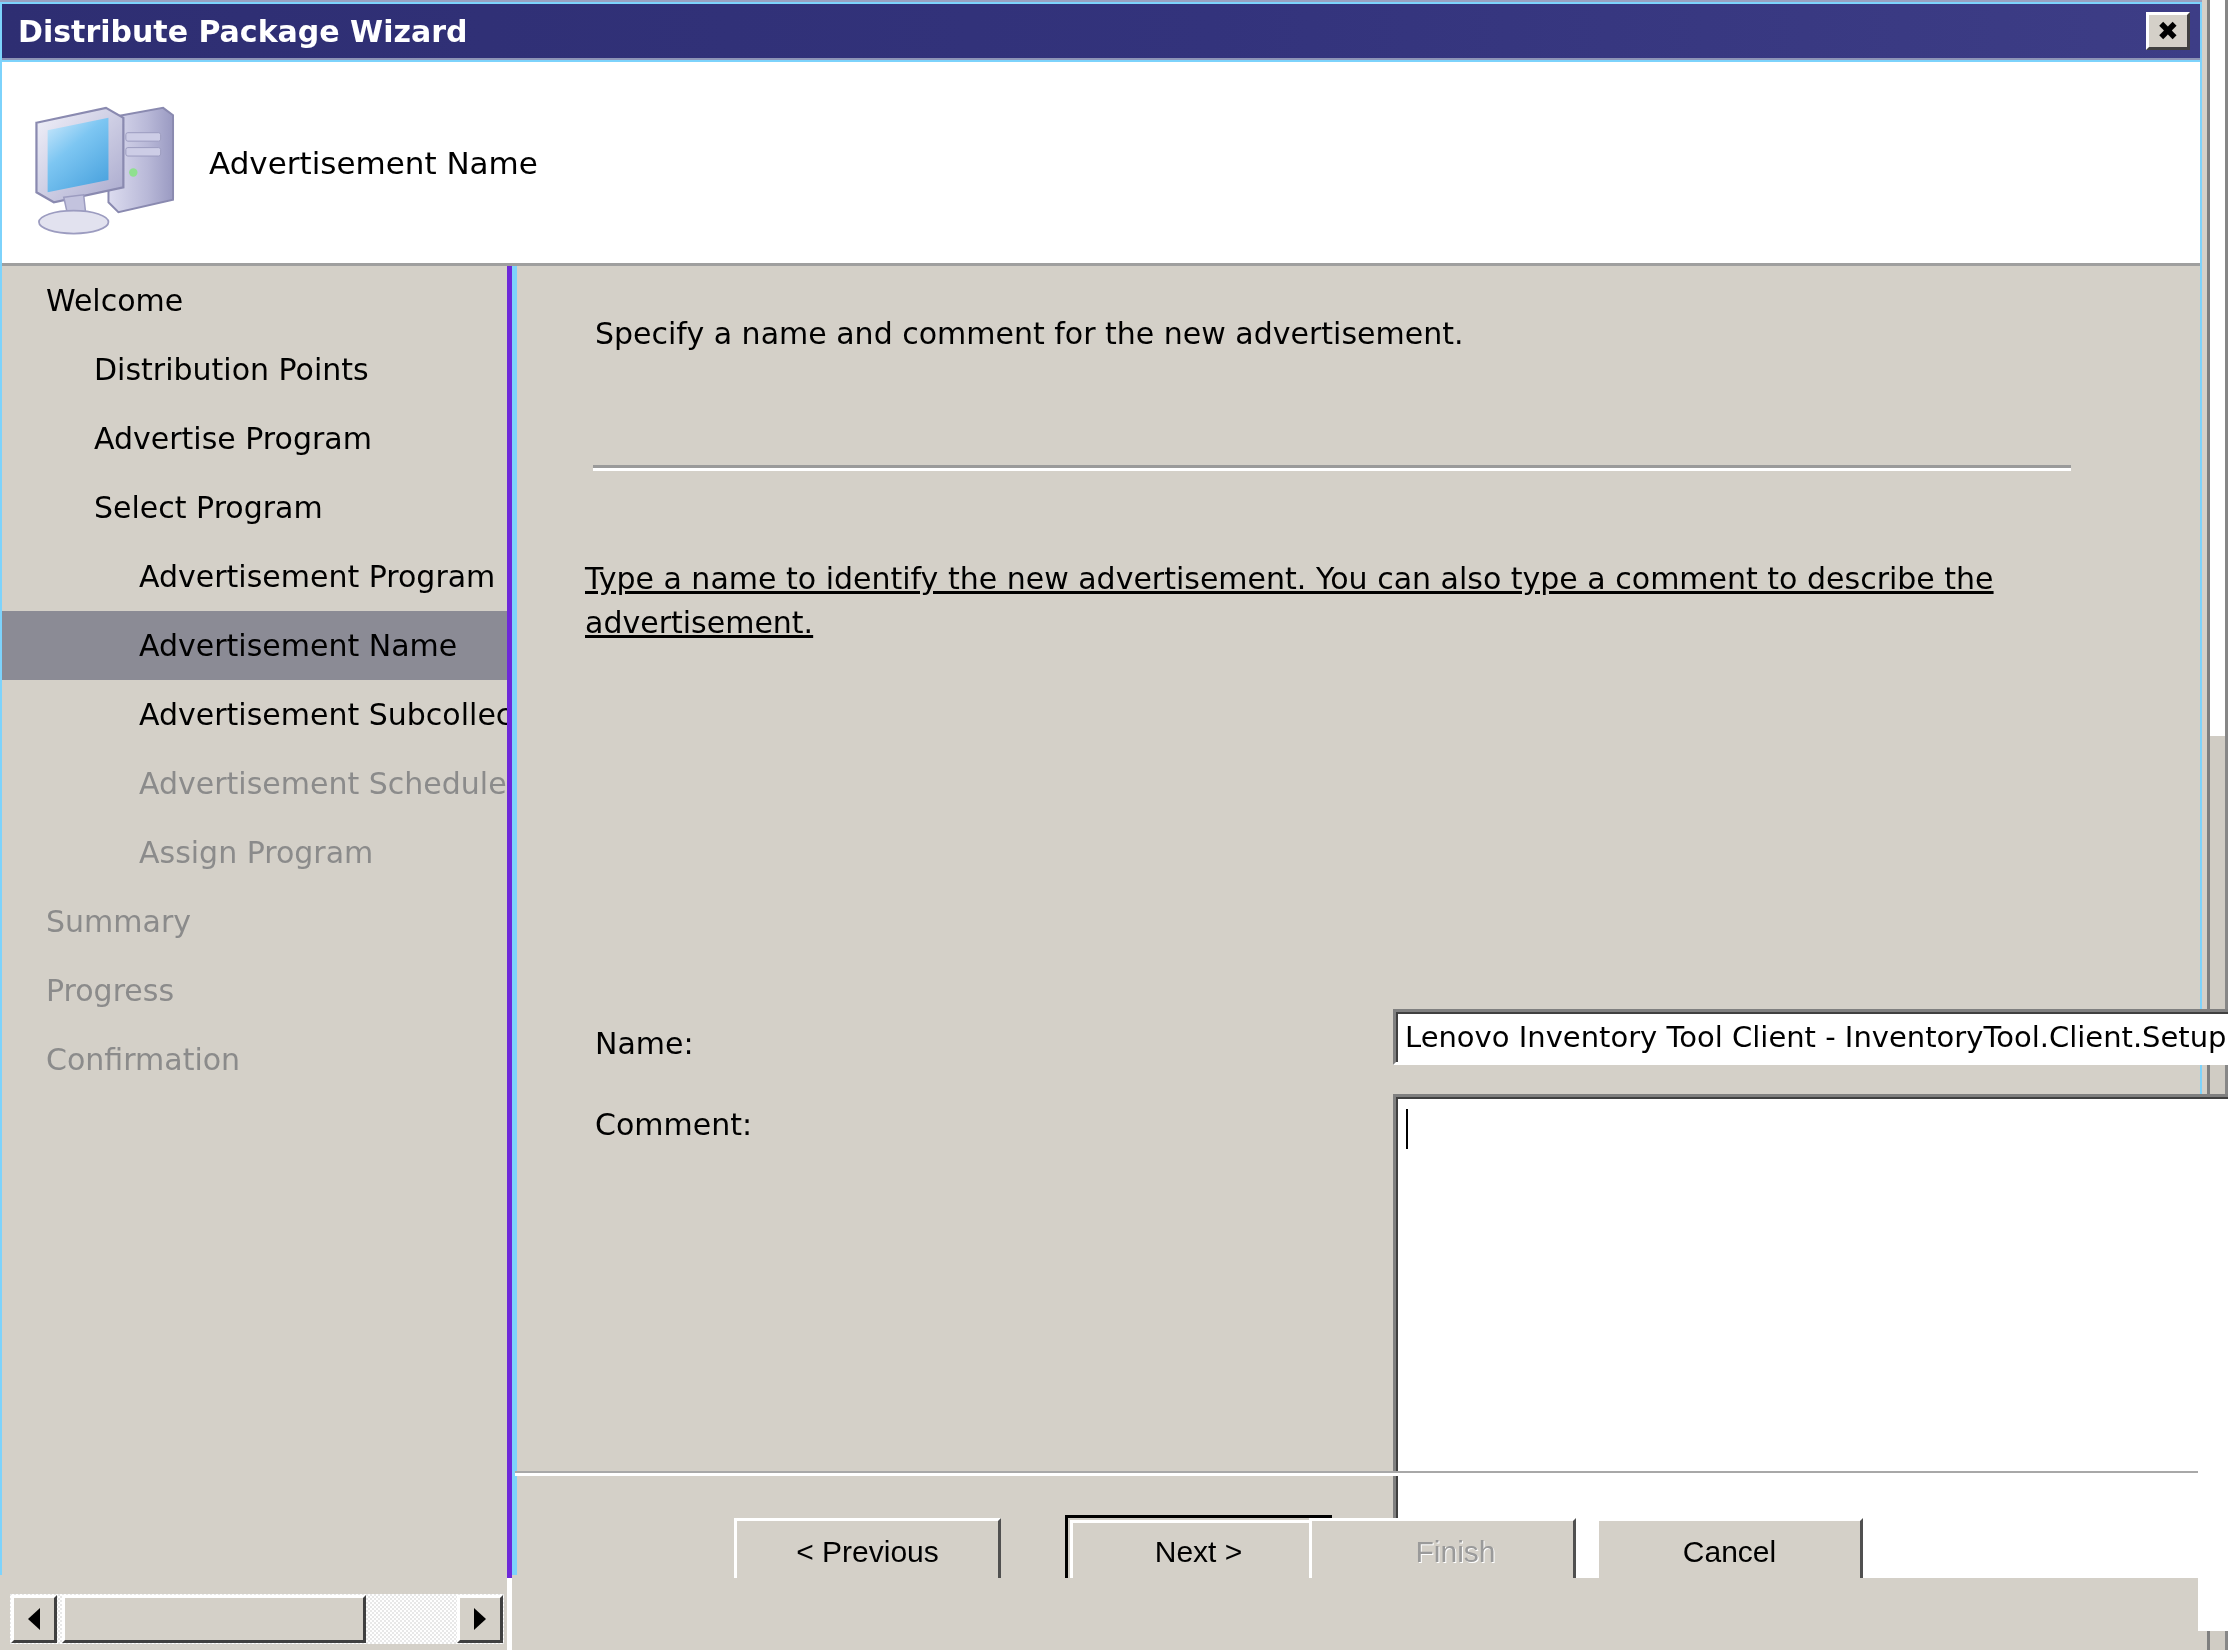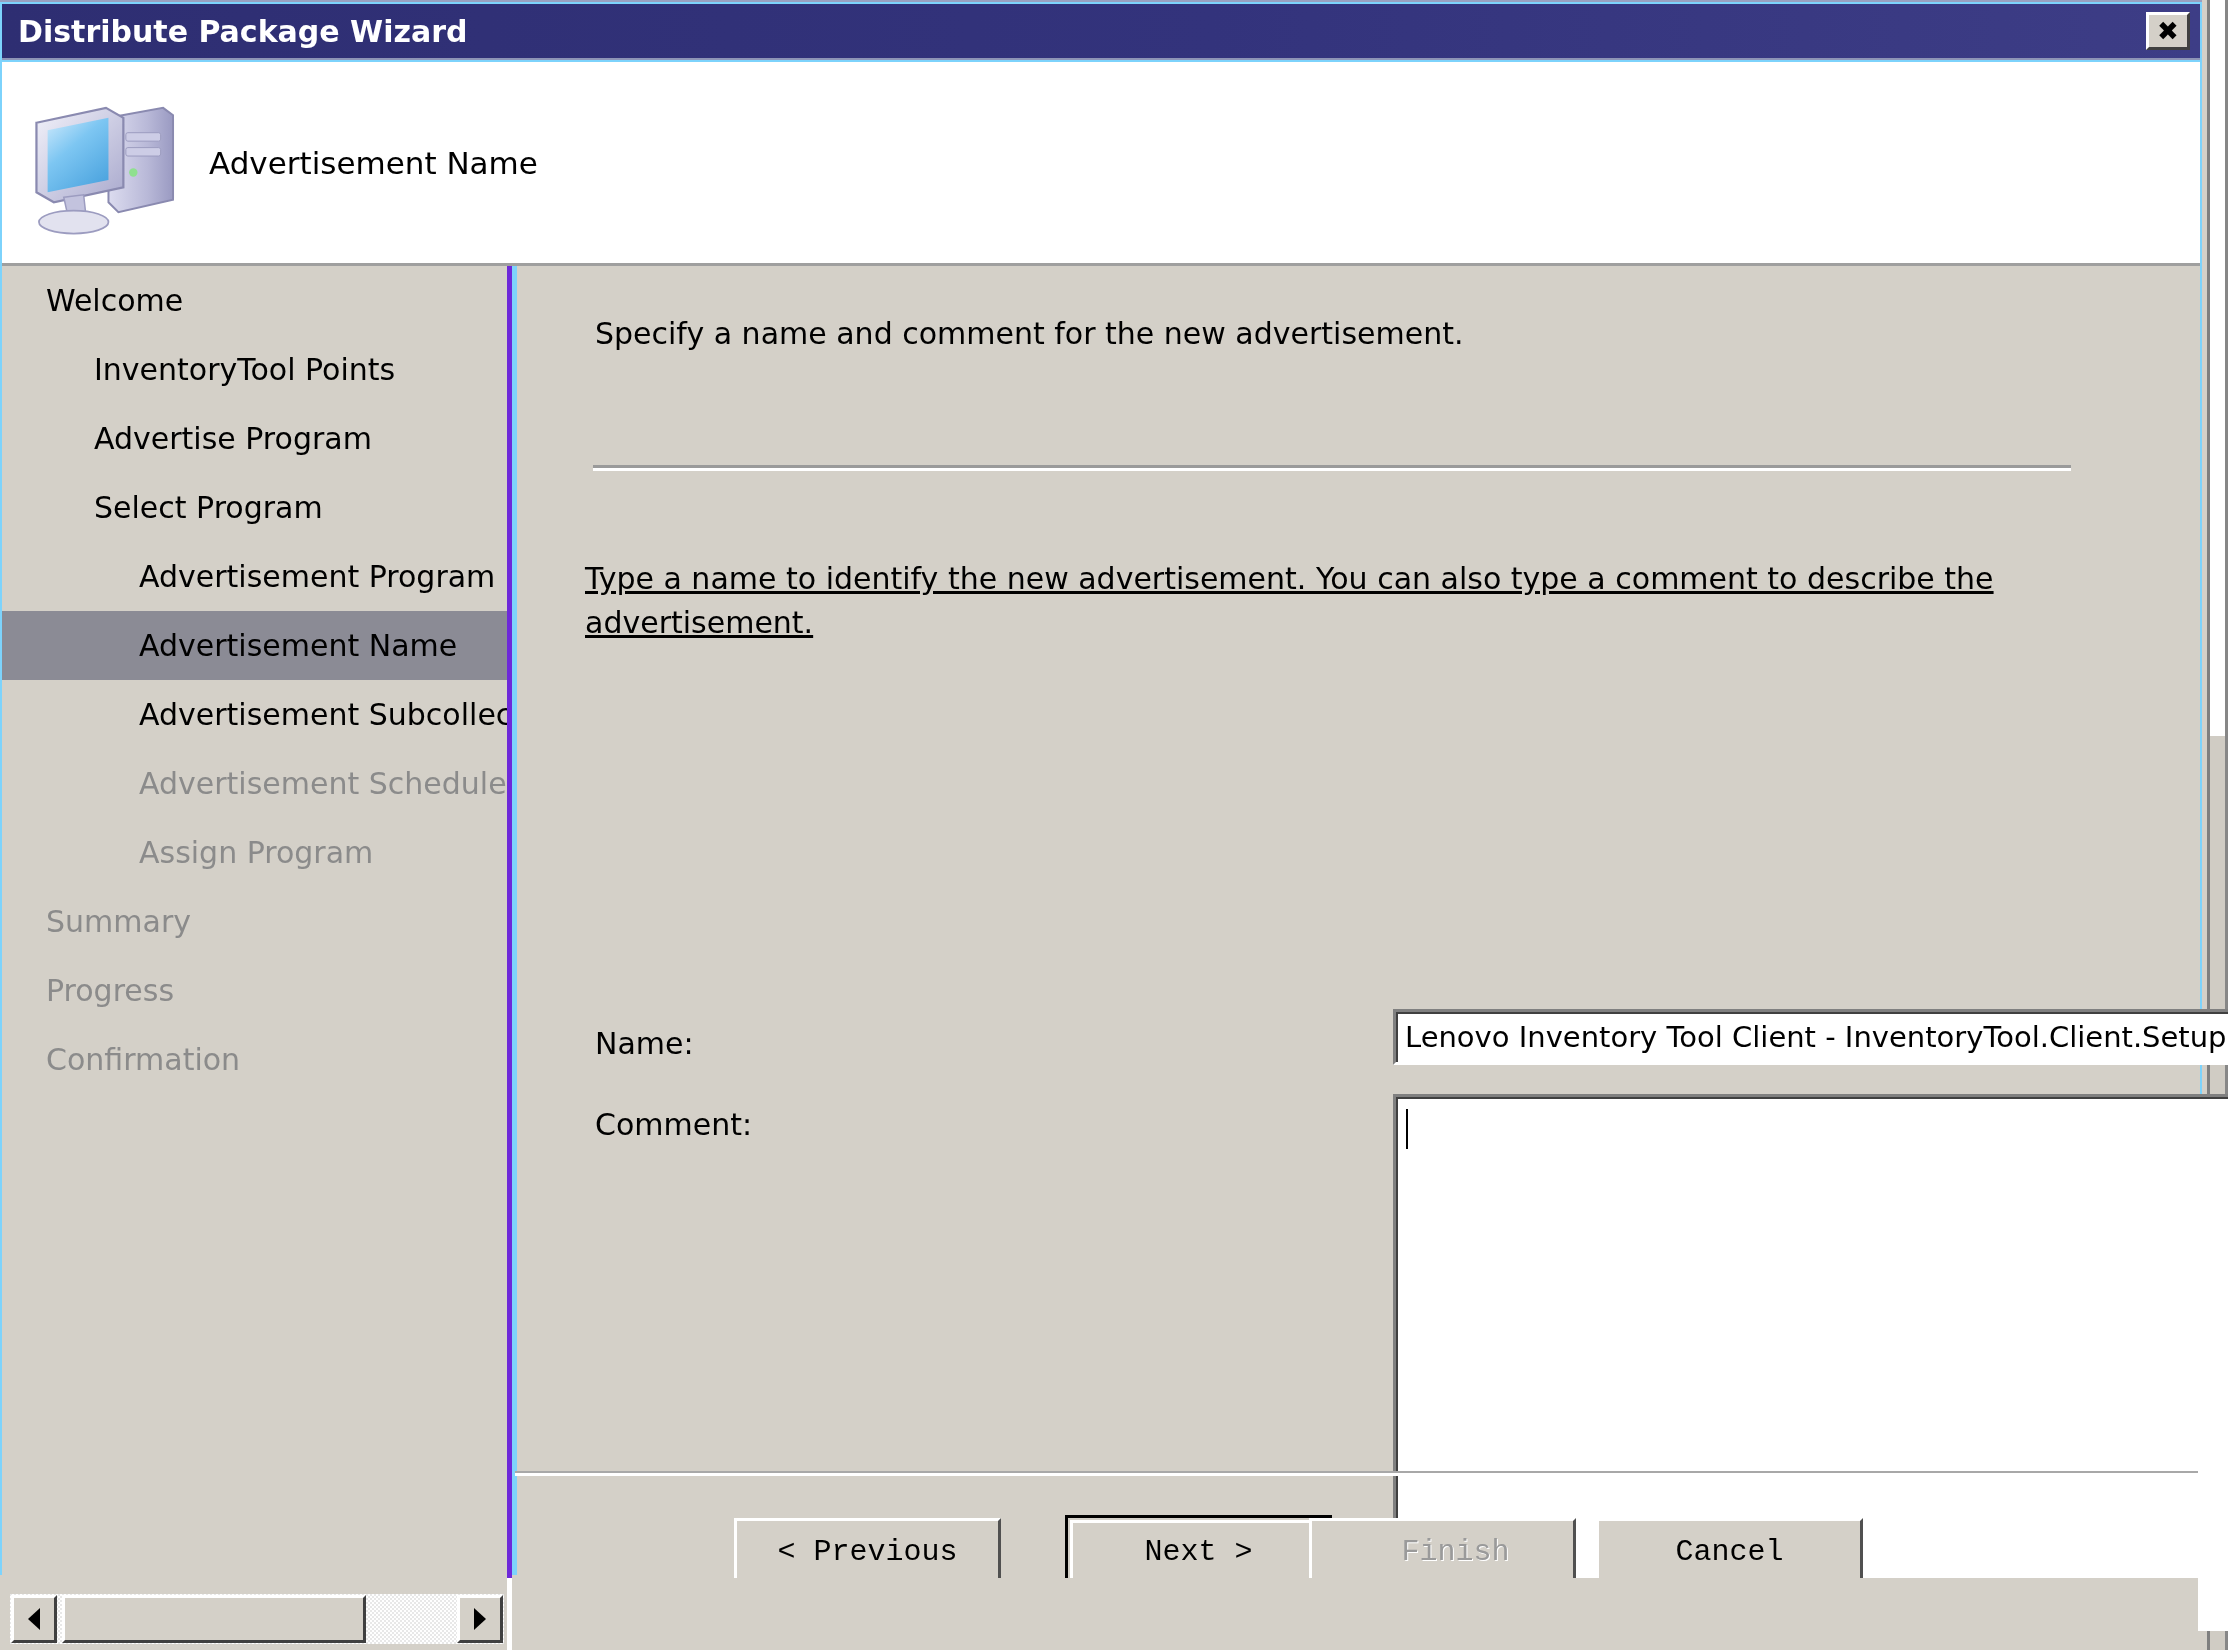--- a/index.html
+++ b/index.html
@@ -338,21 +338,21 @@
     position: absolute;
     top: 12px;
     width: 267px;
     height: 68px;
     background: #d4d0c8;
     border-top: 3px solid #ffffff;
     border-left: 3px solid #ffffff;
     border-right: 3px solid #505050;
     border-bottom: 3px solid #505050;
     box-sizing: border-box;
-    font-family: Liberation Mono, monospace;
+    font-family: Liberation Sans, sans-serif;
     font-size: 30px;
     color: #000000;
     display: flex;
     align-items: center;
     justify-content: center;
     cursor: pointer;
     padding: 0;
   }
   .wiz-btn.default {
     border: 3px solid #000000;
@@ -499,21 +499,21 @@
       <span id="header-title">Advertisement Name</span>
     </div>
 
     <div id="body-area">
 
       <div id="sidebar">
           <div class="nav-item lvl0">
             <span>Welcome</span>
           </div>
           <div class="nav-item lvl1">
-            <span>InventoryTool Points</span>
+            <span>Distribution Points</span>
           </div>
           <div class="nav-item lvl1">
             <span>Advertise Program</span>
           </div>
           <div class="nav-item lvl1">
             <span>Select Program</span>
           </div>
           <div class="nav-item lvl2">
             <span>Advertisement Program</span>
           </div>

